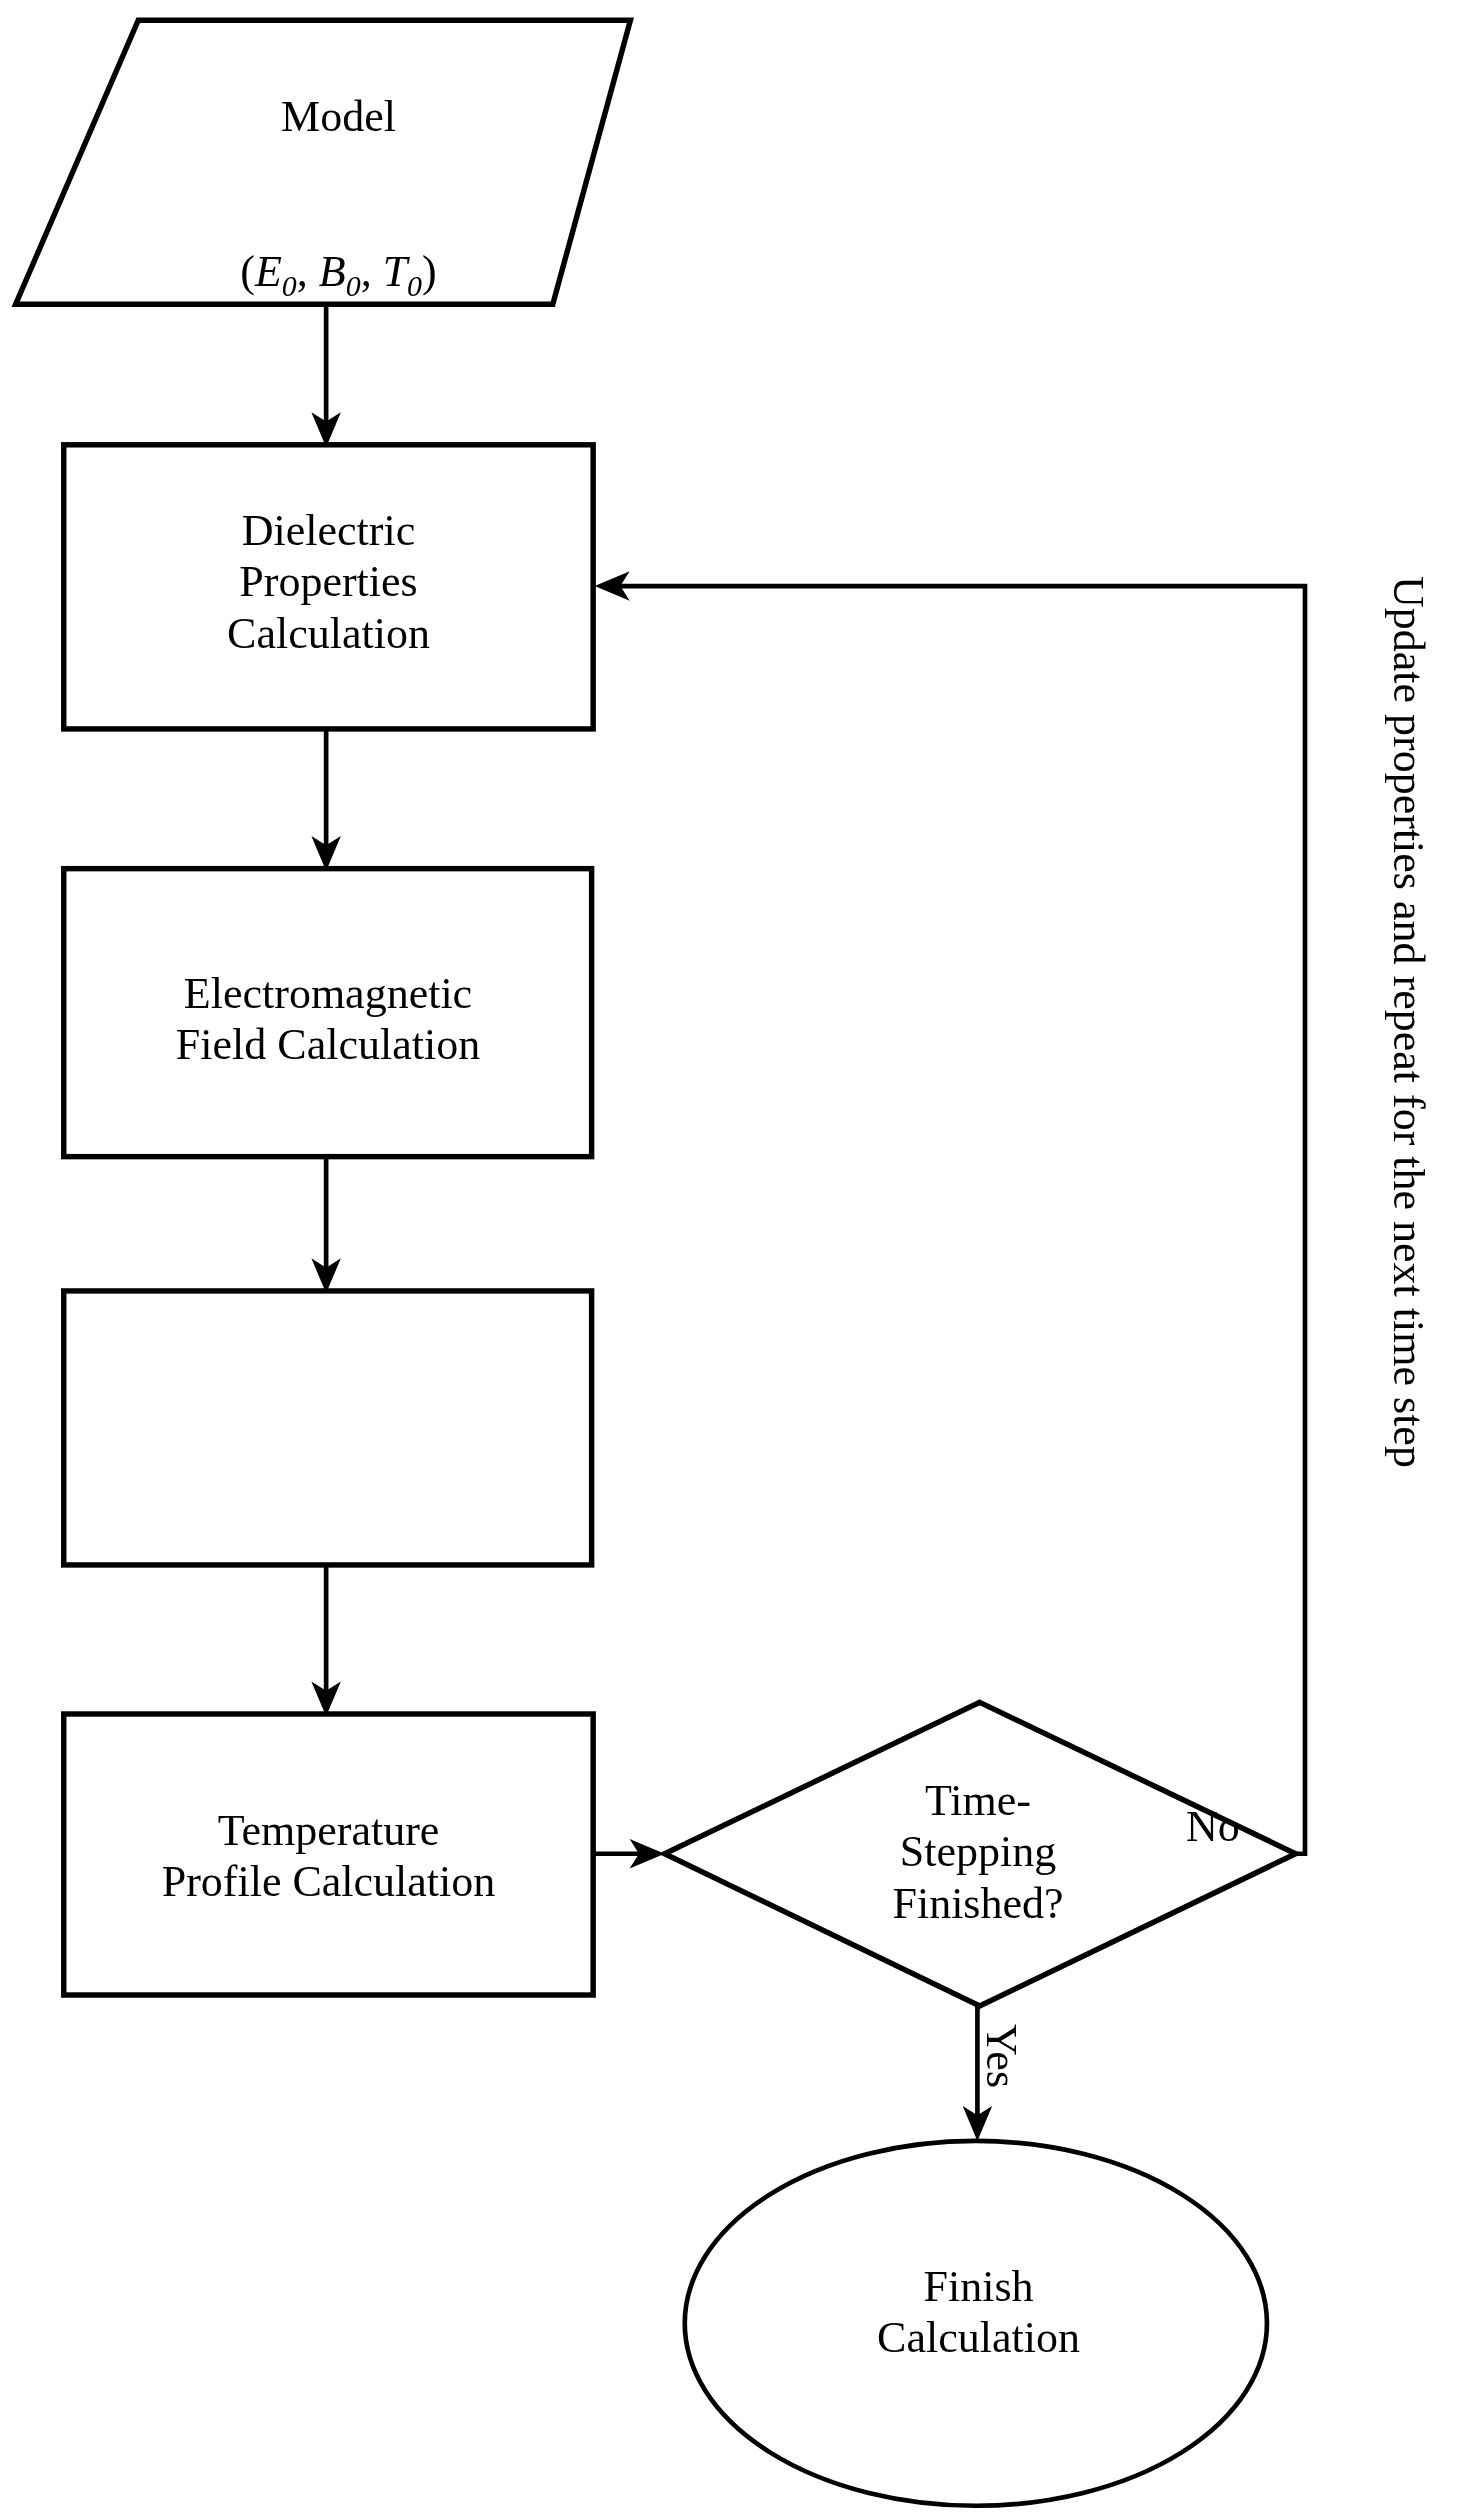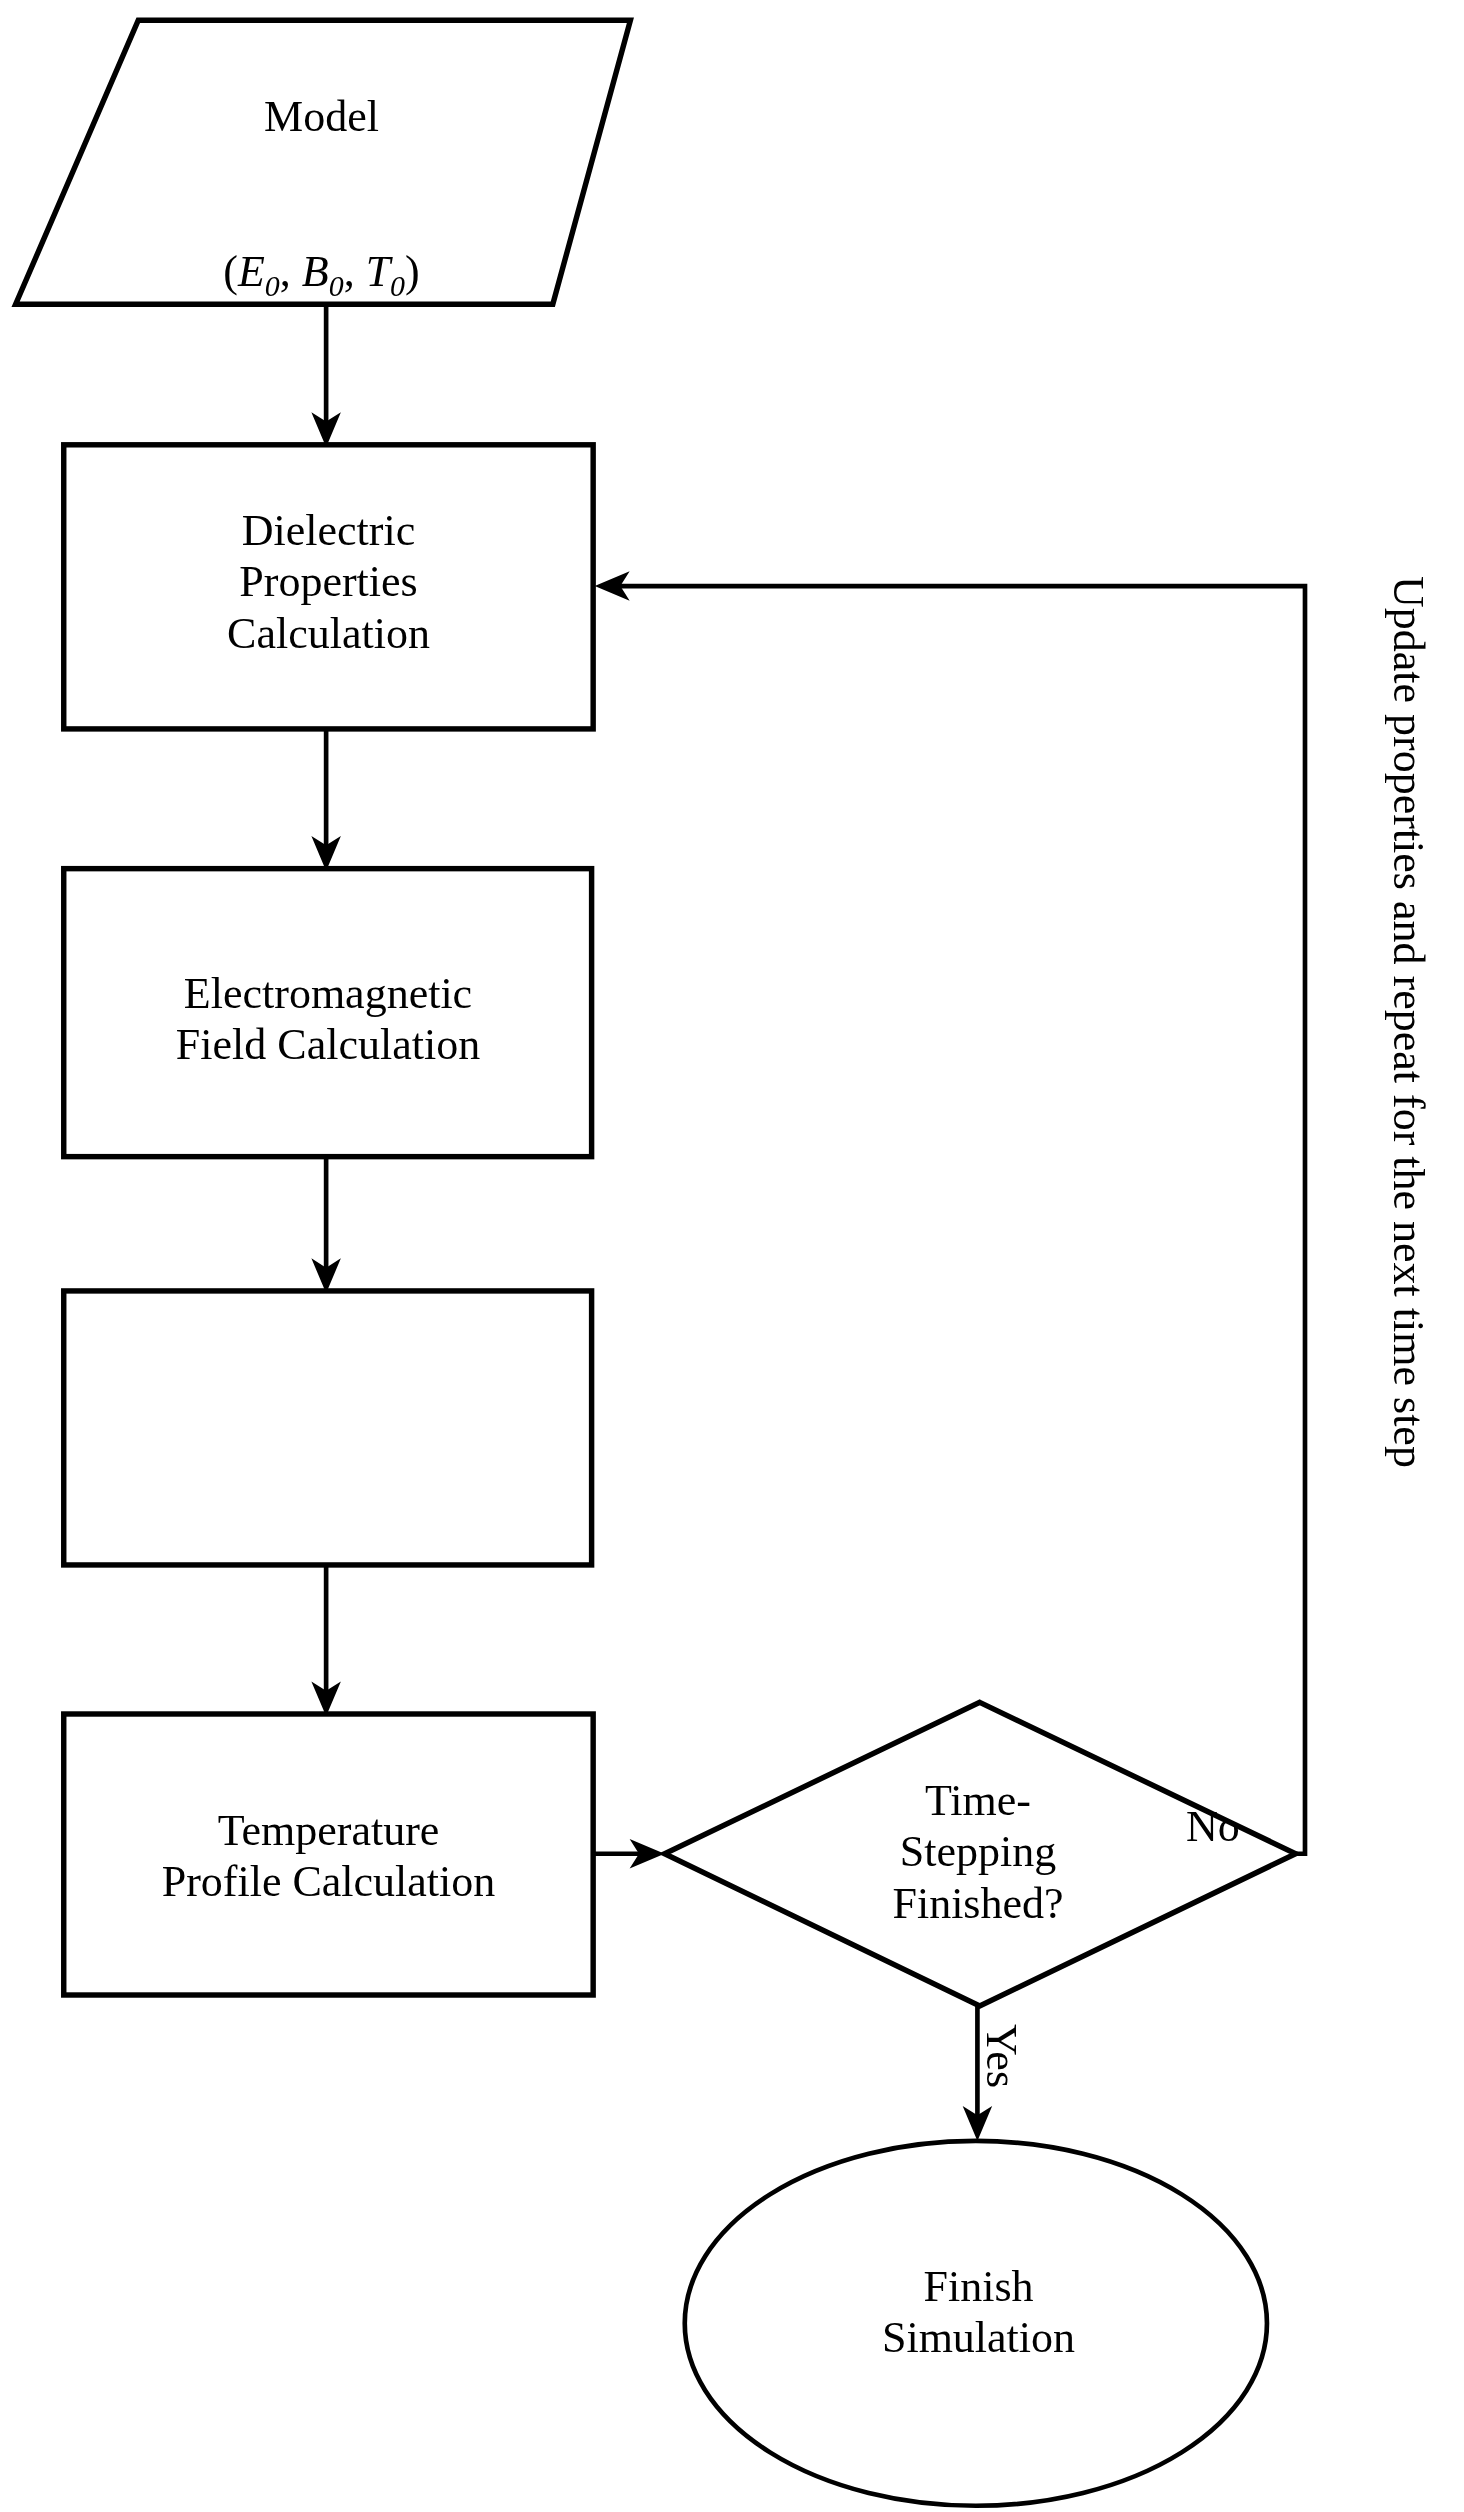--- a/index.html
+++ b/index.html
@@ -128,21 +128,21 @@
       <path class="conn" d="M 1669,2388 L 1681,2388 L 1681,755 L 782,755"></path>
       <polygon class="arrowhead" points="766,755 811,736 799,755 811,774"></polygon>
     </g>
 
     <g>
       <line class="conn" x1="1259" y1="2584" x2="1259" y2="2742"></line>
       <polygon class="arrowhead" points="1259,2758 1240,2713 1259,2725 1278,2713"></polygon>
     </g>
   </svg>
 
-  <div class="node-label" style="left:116px; top:40px; width:411px;">
+  <div class="node-label" style="left:133px; top:40px; width:411px;">
     <div>Model</div>
     <div>
       <span>(</span><span class="italic-var">E</span><span class="sub0">0</span><span>, </span><span class="italic-var">B</span><span class="sub0">0</span><span>, </span><span class="italic-var">T</span><span class="sub0">0</span><span>)</span>
     </div>
   </div>
 
   <div class="node-label" style="left:64px; top:505px; width:529px;text-align:center;">Dielectric
 Properties
 Calculation</div>
 
@@ -151,21 +151,21 @@
 
 
   <div class="node-label" style="left:64px; top:1805px; width:529px;">Temperature
 Profile Calculation</div>
 
   <div class="node-label" style="left:776px; top:1775px; width:404px;">Time-
 Stepping
 Finished?</div>
 
   <div class="node-label" style="left:699px; top:2261px; width:559px;">Finish
-Simulation</div>
+Calculation</div>
 
   <div class="edge-label" style="left:1186px; top:1805px;">No</div>
 
   <div class="edge-label rot-cw" style="left:1023px; top:2024px;">Yes</div>
 
   <div class="edge-label rot-cw" style="left:1430px; top:576px;">Update properties and repeat for the next time step</div>
 
 </div>
 
 

